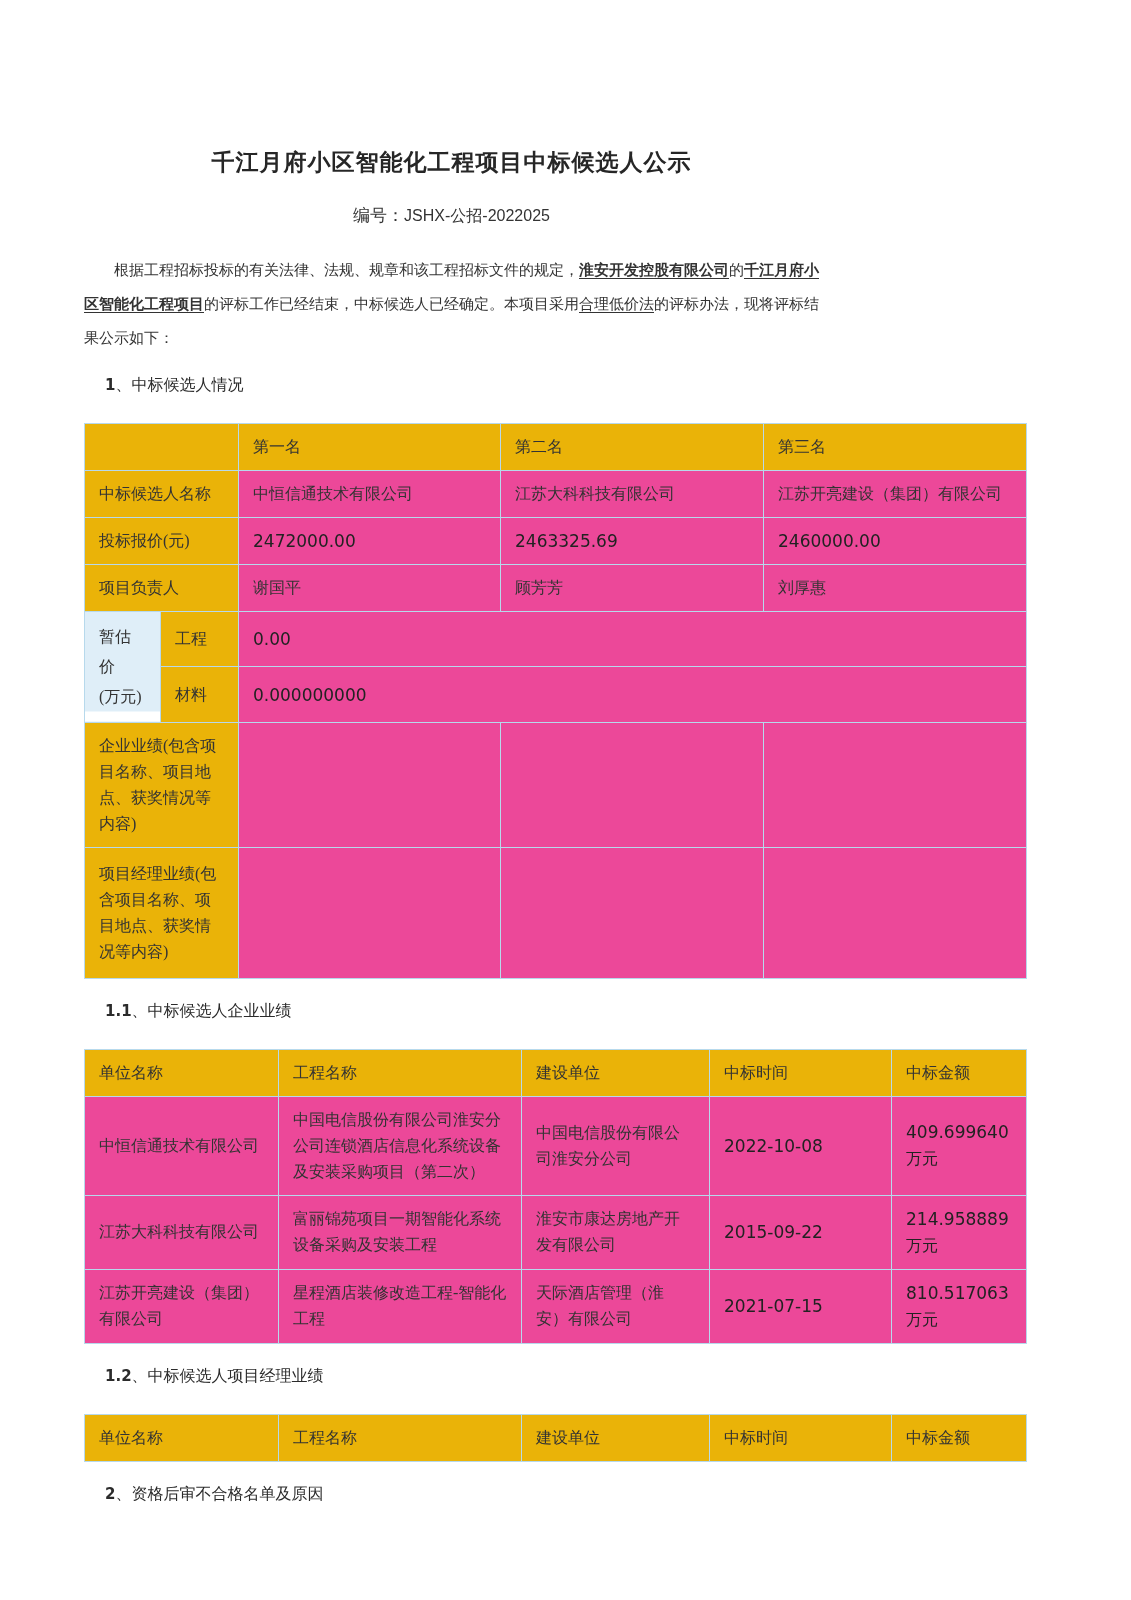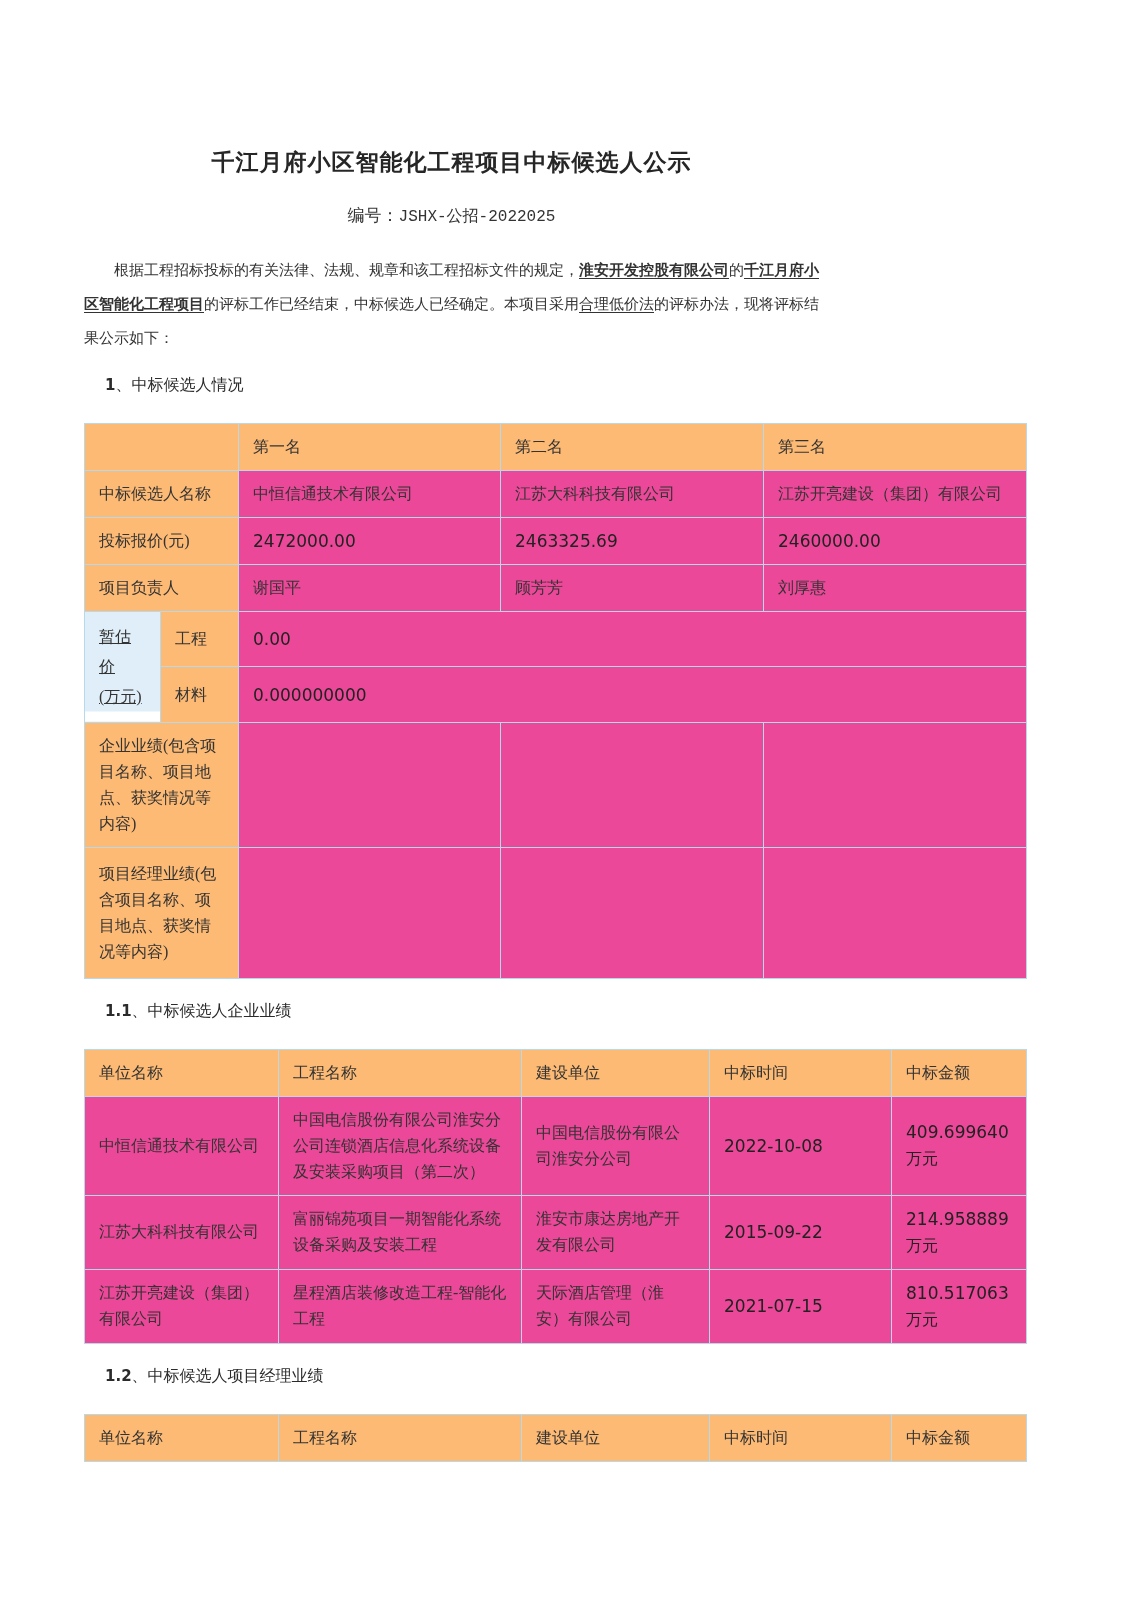--- a/index.html
+++ b/index.html
@@ -23,21 +23,21 @@
     letter-spacing: 1px;
     line-height: 1.3;
   }
   .doc-number {
     text-align: center;
     margin-top: 26px;
     font-size: 17px;
     color: #333;
   }
   .doc-number .latin {
-    font-family: Liberation Mono, monospace;
+    font-family: Liberation Sans, sans-serif;
     font-size: 16px;
   }
   .intro {
     margin-top: 26px;
     font-size: 15px;
     line-height: 34px;
     text-indent: 2em;
     text-align: justify;
     color: #333;
   }
@@ -65,35 +65,35 @@
   td {
     border: 1px solid #b7d9ec;
     padding: 10px 14px;
     vertical-align: middle;
     line-height: 26px;
     background: #ec4899;
     color: #333;
     word-break: break-all;
     text-align: left;
   }
-  td.hd, td.lbl { background: #fdba74; }
+  td.hd, td.lbl { background: #eab308; }
   td.num-cell, .sans {
     font-family: "DejaVu Sans", "Liberation Sans", sans-serif;
     font-size: 17px;
     color: #222;
   }
   td.amount-cell .unit { font-family: "Liberation Serif", "DejaVu Serif", serif; font-size: 16px; }
   tr.r-std { height: 46px; }
   tr.r-perf1 { height: 104px; }
   tr.r-perf2 { height: 131px; padding-left: 28px; }
   td.estimate-label {
     background: linear-gradient(to bottom, #dfeef8 calc(100% - 10px), #ffffff calc(100% - 10px));
     line-height: 30px;
   }
-  .mono-block { display: block; text-decoration: underline; }
+  .mono-block { display: block; }
 </style>
 </head>
 <body>
 
 <div class="page">
 
   <h1 class="doc-title">千江月府小区智能化工程项目中标候选人公示</h1>
 
   <div class="doc-number"><span>编号：</span><span class="latin">JSHX-公招-2022025</span></div>
 
@@ -217,14 +217,15 @@
         <tr class="r-std">
       <td class="hd">单位名称</td>
       <td class="hd">工程名称</td>
       <td class="hd">建设单位</td>
       <td class="hd">中标时间</td>
       <td class="hd">中标金额</td>
     </tr>
   </tbody>
     </table>
 
+  <div class="section-heading heading-gap-lg"><span class="num">2</span><span>、</span><span>资格后审不合格名单及原因</span></div>
 
 </div>
 
 </body></html>

